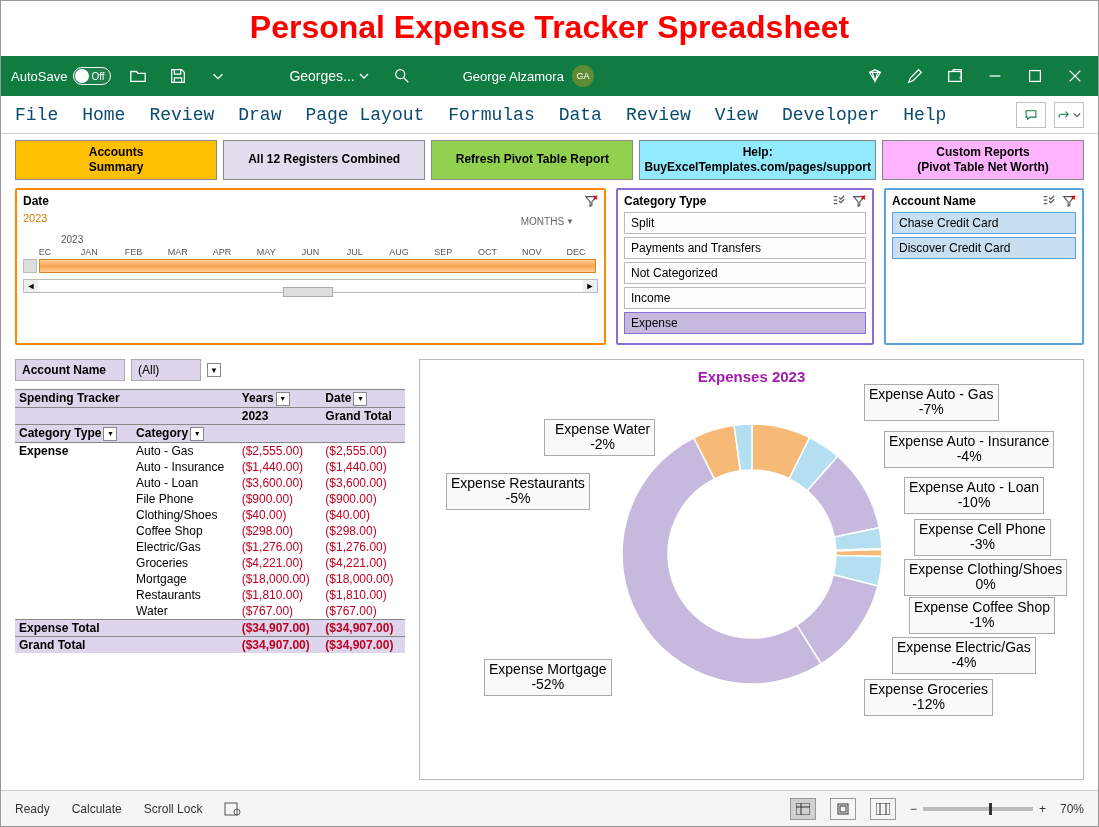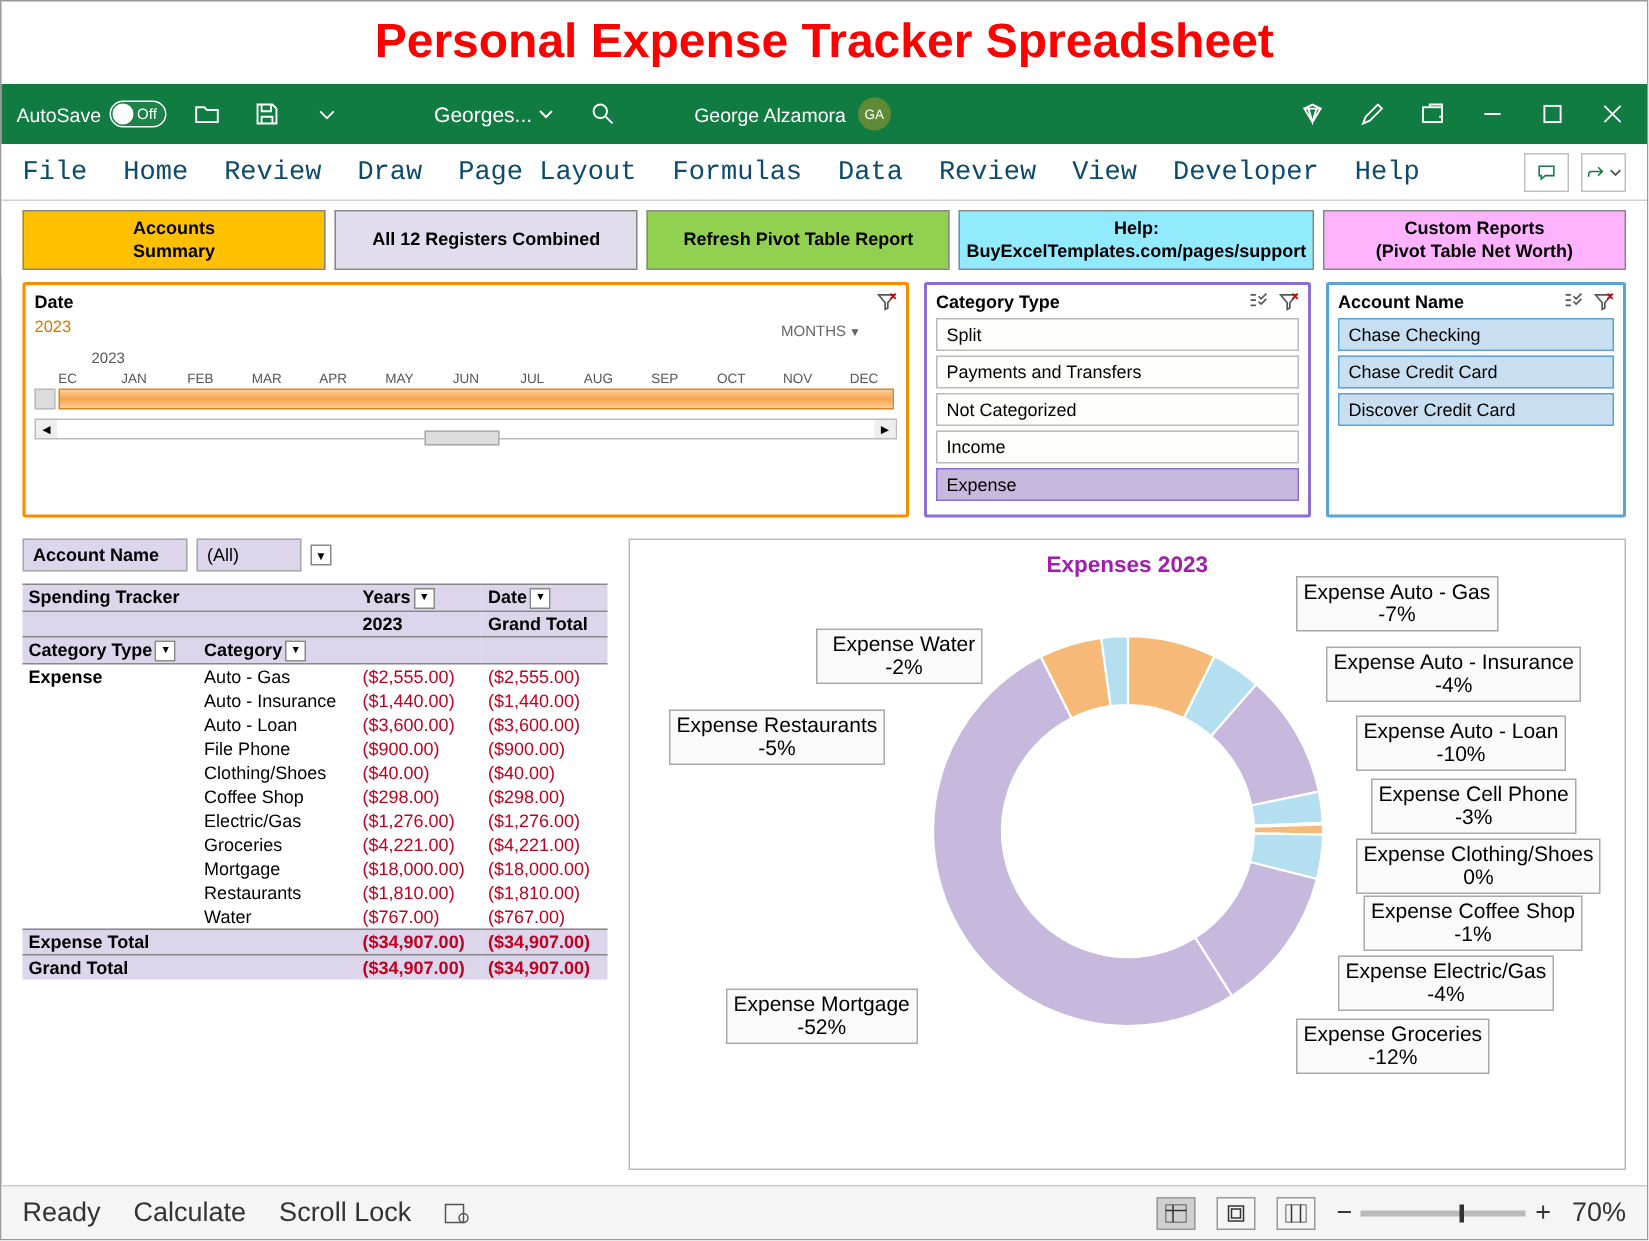--- a/index.html
+++ b/index.html
@@ -74,21 +74,21 @@
   .neg { color:#c00020; text-align:right;}
   .pt-total td { background:#dcd5eb; font-weight:bold; border-top:1px solid #888;}
   .pt-cat-hdr td { border-bottom:1px solid #888;}
 
   .chart-col { flex:1; border:1px solid #bbb; position:relative; padding:8px 4px; overflow:hidden;}
   .chart-title { text-align:center; font-weight:bold; color:#a21caf; font-size:15px;}
   .donut-wrap { position:relative; width:100%; height:100%; }
   .donut-svg { display:block; margin: -6px auto 0;}
   .callout { position:absolute; border:1px solid #aaa; background:#fafafa; padding:2px 4px; font-size:14px; text-align:center; line-height:1.1;}
 
-  .statusbar { height:36px; border-top:1px solid #ccc; display:flex; align-items:center; padding:0 14px; gap:22px; font-size:18px; color:#333; background:#f5f5f5;}
+  .statusbar { height:36px; border-top:1px solid #ccc; display:flex; align-items:center; padding:0 14px; gap:22px; font-size:12px; color:#333; background:#f5f5f5;}
   .sb-right { margin-left:auto; display:flex; align-items:center; gap:14px;}
   .view-btn { width:26px; height:22px; border:1px solid #999; display:flex; align-items:center; justify-content:center; cursor:pointer;}
   .view-btn.active { background:#d0d0d0;}
   .zoom { display:flex; align-items:center; gap:6px;}
   .zoom-track { width:110px; height:4px; background:#bbb; position:relative;}
   .zoom-thumb { position:absolute; top:-4px; left:60%; width:3px; height:12px; background:#333;}
 </style>
 </head>
 <body>
 
@@ -287,21 +287,20 @@
           <svg class="sl-ic" viewBox="0 0 16 16">
               <path d="M2 3h4M2 7h4M2 11h4M8 4l2 2 4-4M8 8l2 2 4-4"></path>
             </svg>
           <svg class="sl-ic" viewBox="0 0 16 16">
               <path d="M2 3h12l-5 6v4l-2 1v-5z"></path>
               <path d="M11 2l4 4M15 2l-4 4" stroke="#c00"></path>
             </svg>
         </div>
       </div>
       <div id="acct-items">
-          <div class="sl-item selected-b">Chase Checking</div>
           <div class="sl-item selected-b">Chase Credit Card</div>
           <div class="sl-item selected-b">Discover Credit Card</div>
         </div>
     </div>
   </div>
 
   <div class="main-area">
     <div class="pivot-col">
       <div class="pivot-filter-row">
         <div class="pf-label">Account Name</div>

